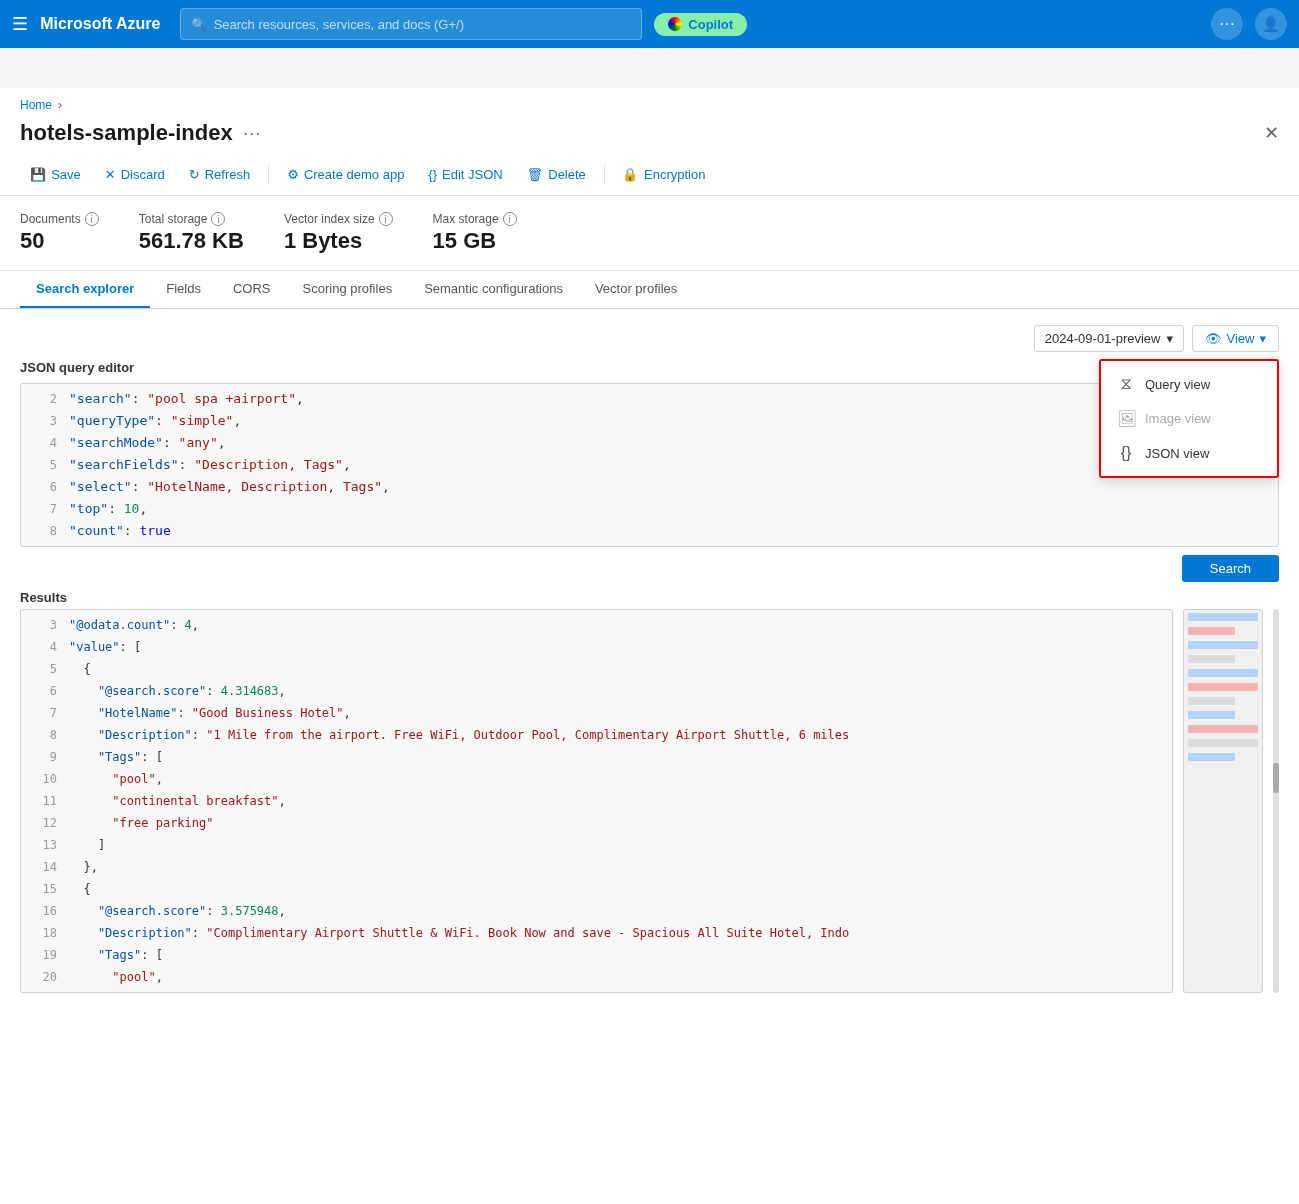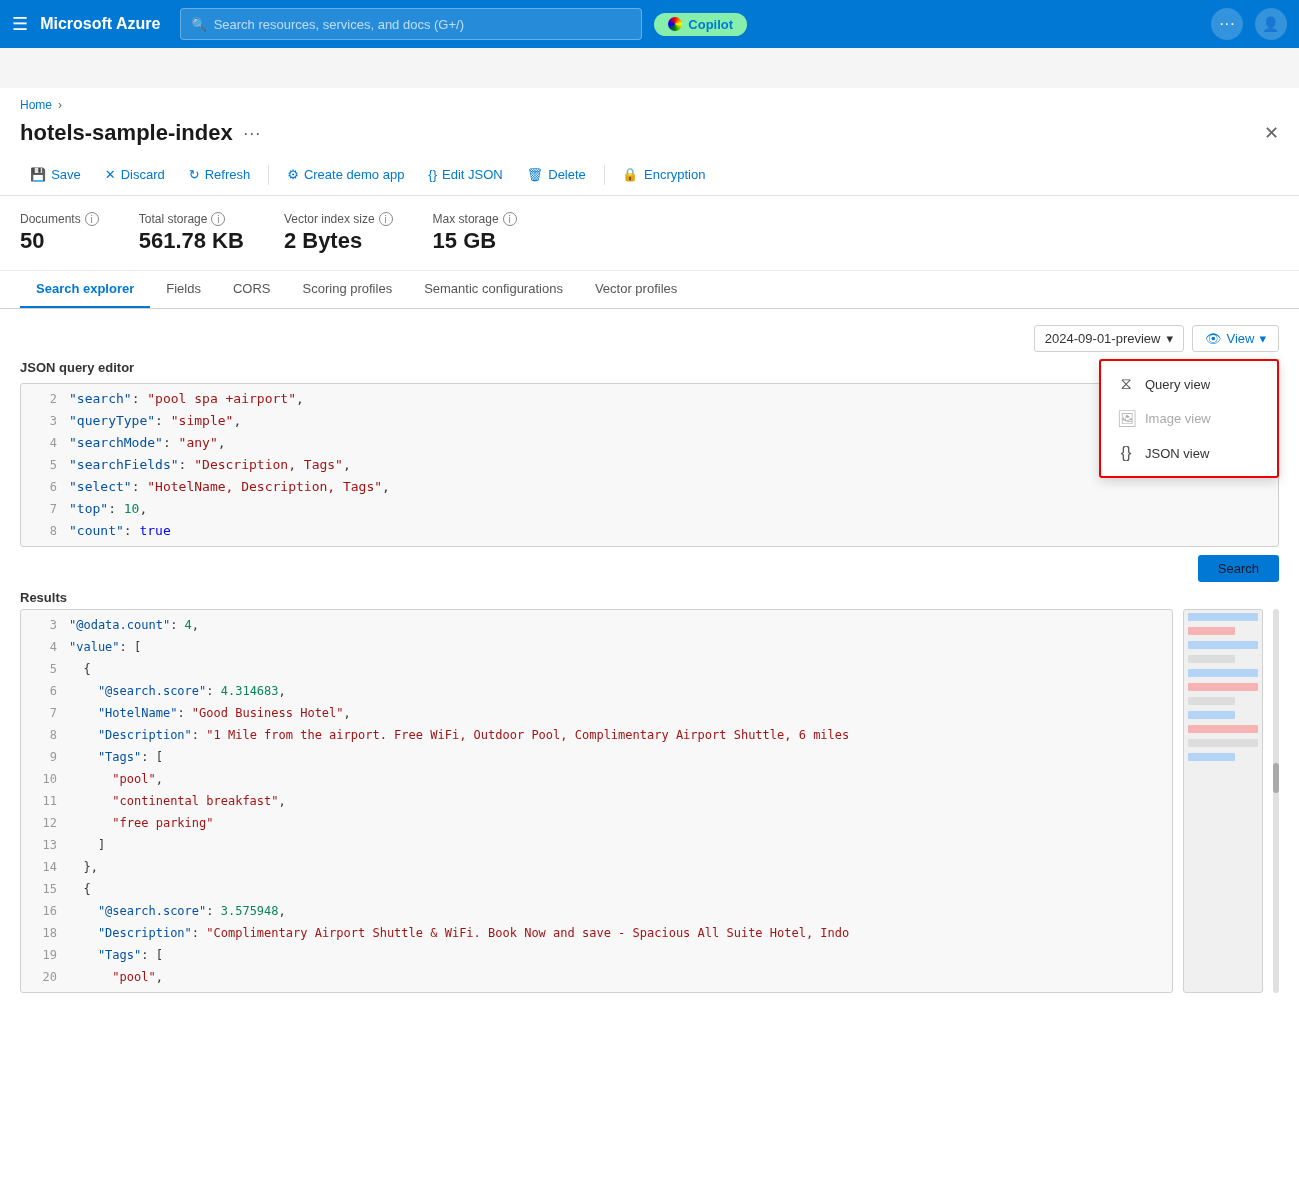--- a/index.html
+++ b/index.html
@@ -257,23 +257,23 @@
     .dropdown-item .item-icon { font-size: 16px; color: #555; width: 18px; text-align: center; }
 
     
     .search-btn {
       display: flex;
       justify-content: flex-end;
       margin: 8px 0;
     }
     .search-btn button {
       background: #0078d4;
-      color: #0f172a;
+      color: #ffffff;
       border: none;
-      padding: 6px 20px;
+      padding: 6px 28px;
       font-size: 13px;
       border-radius: 3px;
       cursor: pointer;
       font-weight: 500;
     }
 
     
     .results-section { margin-top: 4px; }
     .results-label {
       font-size: 13px;
@@ -411,21 +411,21 @@
         <span>Total storage</span>
         <span class="info-icon">i</span>
       </div>
       <div class="stat-value">561.78 KB</div>
     </div>
     <div class="stat-item">
       <div class="stat-label">
         <span>Vector index size</span>
         <span class="info-icon">i</span>
       </div>
-      <div class="stat-value">2 Bytes</div>
+      <div class="stat-value">1 Bytes</div>
     </div>
     <div class="stat-item">
       <div class="stat-label">
         <span>Max storage</span>
         <span class="info-icon">i</span>
       </div>
       <div class="stat-value">15 GB</div>
     </div>
   </div>
 

